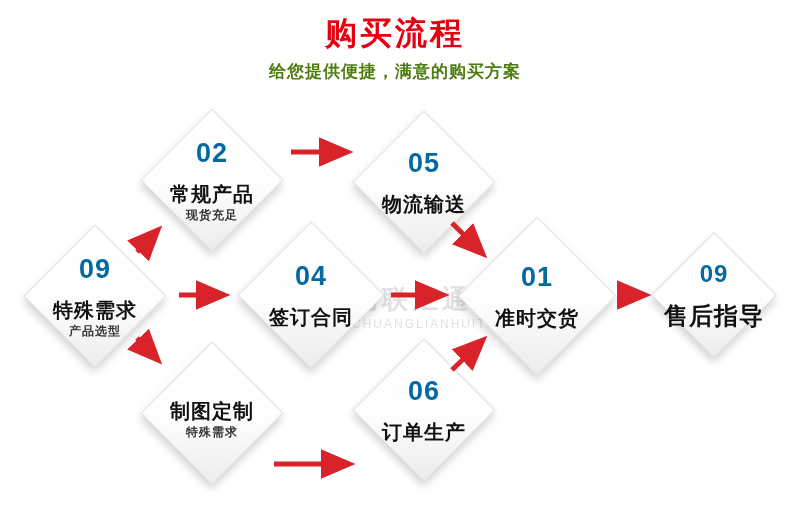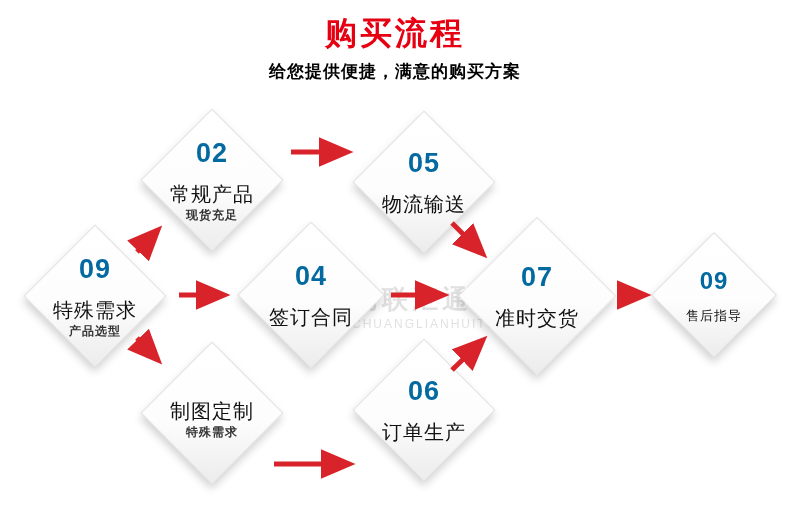--- a/index.html
+++ b/index.html
@@ -2,21 +2,21 @@
 <html><head>
 <meta charset="utf-8">
 <style>
   html,body{margin:0;padding:0;background:#ffffff;}
   body{font-family:"Liberation Sans","DejaVu Sans",sans-serif;}
   .stage{position:relative;width:790px;height:512px;background:#ffffff;overflow:hidden;}
 
   
   .hdr{position:absolute;top:14px;left:0;width:100%;text-align:center;z-index:5;}
   .title{font-size:32px;font-weight:bold;color:#e60012;letter-spacing:3px;line-height:1.2;}
-  .subtitle{margin-top:8px;font-size:17px;font-weight:bold;color:#000000;letter-spacing:1px;}
+  .subtitle{margin-top:8px;font-size:17px;font-weight:bold;color:#4d7c0f;letter-spacing:1px;}
 
   
   .wm{position:absolute;left:288px;top:278px;z-index:1;color:#dcdcdc;display:flex;align-items:center;gap:8px;opacity:.85;}
   .wm-diamond{width:46px;height:46px;border:5px solid #dcdcdc;transform:rotate(45deg);}
   .wm-text{text-align:left;}
   .wm-cn{font-size:26px;font-weight:bold;letter-spacing:4px;color:#dcdcdc;}
   .wm-en{font-size:12px;letter-spacing:2px;color:#dcdcdc;}
 
   
   .arrows{position:absolute;left:0;top:0;z-index:4;pointer-events:none;}
@@ -24,25 +24,25 @@
   
   .node{position:absolute;z-index:3;width:0;height:0;}
   .diamond{position:absolute;left:0;top:0;
     transform:translate(-50%,-50%) rotate(45deg);
     background:linear-gradient(135deg,#ffffff 0%,#fdfdfd 55%,#ececec 100%);
     border:1px solid #e2e2e2;
     box-shadow:3px 4px 8px rgba(0,0,0,0.18);}
   .node-content{position:absolute;left:0;top:0;transform:translate(-50%,-50%);
     width:150px;text-align:center;line-height:1.15;}
   .num{font-size:27px;font-weight:bold;color:#0369a1;letter-spacing:1px;}
-  .label{font-size:20px;font-weight:normal;color:#111111;margin-top:14px;letter-spacing:1px;}
+  .label{font-size:20px;font-weight:bold;color:#111111;margin-top:14px;letter-spacing:1px;}
   .sub{font-size:12px;font-weight:bold;color:#333333;margin-top:3px;letter-spacing:1px;}
   .sub:empty{display:none;}
   .node.small .num{font-size:24px;}
-  .node.small .label{font-size:13px;}
+  .node.small .label{font-size:24px;}
 </style>
 </head>
 <body>
 
 <div class="stage">
 
   <div class="hdr">
     <div class="title">购买流程</div>
     <div class="subtitle">给您提供便捷，满意的购买方案</div>
   </div>
@@ -121,21 +121,21 @@
     <div class="node-content">
       <div class="num">06</div>
       <div class="label">订单生产</div>
 
     </div>
   </div>
 
   <div class="node" style="left:537px;top:296px;">
     <div class="diamond" style="width:110px;height:110px;"></div>
     <div class="node-content">
-      <div class="num">07</div>
+      <div class="num">01</div>
       <div class="label">准时交货</div>
 
     </div>
   </div>
 
   <div class="node small" style="left:714px;top:295px;">
     <div class="diamond" style="width:87px;height:87px;"></div>
     <div class="node-content">
       <div class="num">09</div>
       <div class="label">售后指导</div>

